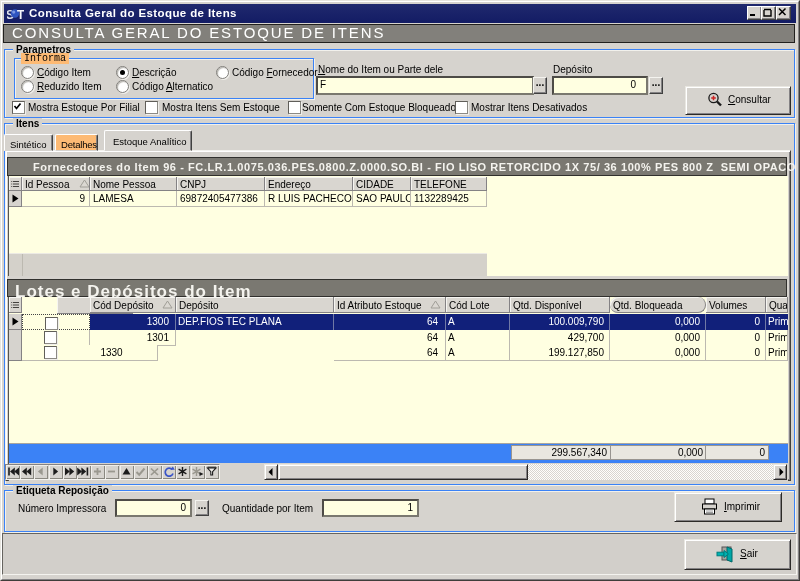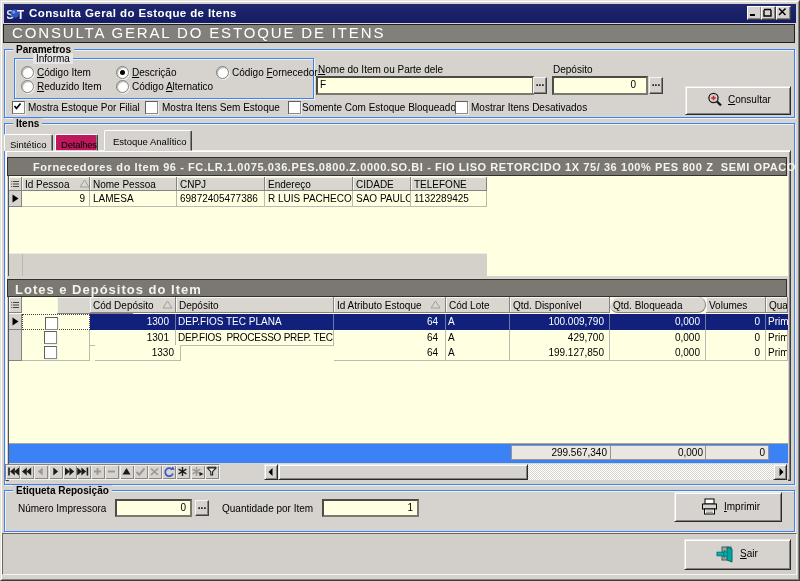--- a/index.html
+++ b/index.html
@@ -17,22 +17,22 @@
      background:linear-gradient(#20296e,#131c64);}
   #titletxt{position:absolute;left:25px;top:3px;font-weight:bold;font-size:11.5px;letter-spacing:0.4px;color:#fff;}
   .tbtn{position:absolute;top:6px;width:13px;height:12px;background:#d6d3ce;
      border:1px solid;border-color:#fff #404040 #404040 #fff;
      box-shadow:inset -1px -1px 0 #848284;}
   
   .gb{position:absolute;border:1px solid #3b82f6;
       box-shadow:inset 1px 1px 0 #f2f1ec, 1px 1px 0 #f2f1ec;}
   .gb>.lbl{position:absolute;top:-6px;left:8px;background:#d6d3ce;padding:0 3px;
       font-weight:bold;line-height:11px;}
-  .gb>.lbl2{position:absolute;top:-6px;left:18px;background:#e5e5e5;padding:0 3px;
-      line-height:11px;}
+  .gb>.lbl2{position:absolute;top:-6px;left:6px;background:#fdba74;padding:0 3px;
+      line-height:11px;font-family:Liberation Mono, monospace;}
   
   .fld{position:absolute;background:#ffffe1;border:2px solid;
        border-color:#4d4b46 #7a786f #7a786f #4d4b46;line-height:14px;}
   .dots{position:absolute;background:#d6d3ce;border:1px solid;
        border-color:#f4f3ef #404040 #404040 #f4f3ef;box-shadow:inset -1px -1px 0 #848284;
        text-align:center;font-weight:bold;line-height:9px;}
   
   .btn{position:absolute;background:#d6d3ce;border:1px solid;
        border-color:#e9e7e1 #2c2a28 #2c2a28 #e9e7e1;
        box-shadow:inset 1px 1px 0 #ffffff, inset -1px -1px 0 #848284;}
@@ -151,21 +151,21 @@
 
   <div class="abs" id="tabpage" style="left:5px;top:150px;width:786px;height:331px;background:#d6d3ce;
        border:1px solid;border-color:#f4f3ef #403e3b #403e3b #f4f3ef;box-sizing:border-box;
        box-shadow:inset 1px 1px 0 #ffffff, inset -1px -1px 0 #848284;"></div>
 
   <div class="abs" style="left:4px;top:134px;width:49px;height:17px;background:#d6d3ce;
        border:1px solid;border-color:#fff #404040 #d6d3ce #fff;border-radius:2px 2px 0 0;
        box-shadow:inset -1px 0 0 #848284;box-sizing:border-box;">
     <div class="abs" style="left:5px;top:4px;font-size:9.5px;">Sintético</div>
   </div>
-  <div class="abs" style="left:55px;top:134px;width:43px;height:17px;background:#be185d;
+  <div class="abs" style="left:55px;top:134px;width:43px;height:17px;background:#fdba74;
        border:1px solid;border-color:#fff #404040 #d6d3ce #fff;border-radius:2px 2px 0 0;
        box-shadow:inset -1px 0 0 #848284;box-sizing:border-box;">
     <div class="abs" style="left:5px;top:4px;font-size:9.5px;letter-spacing:-0.2px;">Detalhes</div>
   </div>
   <div class="abs" style="left:104px;top:130px;width:88px;height:21px;background:#d6d3ce;
        border:1px solid;border-color:#fff #404040 #d6d3ce #fff;border-radius:2px 2px 0 0;
        box-shadow:inset -1px 0 0 #848284;box-sizing:border-box;">
     <div class="abs" style="left:8px;top:5px;font-size:9.5px;white-space:nowrap;">Estoque Analítico</div>
   </div>
 
@@ -198,21 +198,21 @@
     <div class="gcell" style="left:168px;top:15px;width:88px;padding-left:3px;">69872405477386</div>
     <div class="gcell" style="left:256px;top:15px;width:88px;padding-left:3px;">R LUIS PACHECO</div>
     <div class="gcell" style="left:344px;top:15px;width:58px;padding-left:3px;">SAO PAULO</div>
     <div class="gcell" style="left:402px;top:15px;width:76px;padding-left:3px;">1132289425</div>
     <div class="abs" style="left:0;top:77px;width:478px;height:22px;background:#d4d1ca;border-top:1px solid #eceae4;">
         <div class="abs" style="left:13px;top:0;width:1px;height:22px;background:#bcb9b0;"></div>
       </div>
   </div>
 
   <div class="hbar" style="left:7px;top:279px;width:778px;height:16px;">
-    <div class="abs" style="left:7px;top:2px;white-space:nowrap;font-size:13px;letter-spacing:1.0px;">Lotes e Depósitos do Item</div>
+    <div class="abs" style="left:7px;top:2px;white-space:nowrap;font-size:17px;letter-spacing:1.0px;">Lotes e Depósitos do Item</div>
   </div>
   <div id="grid2" class="abs" style="left:8px;top:297px;width:779px;height:184px;background:#ffffe1;
        border-left:1px solid #55534e;overflow:hidden;">
     <div class="hcell" style="left:0;top:0;width:13px;height:16px;">
         <svg width="10" height="10" style="position:absolute;left:2px;top:3px;">
           <path d="M2 2.5 h6 M2 5 h6 M2 7.5 h6" stroke="#44423e" stroke-width="1.2"></path>
           <path d="M0.3 2.5 h0.9 M0.3 5 h0.9 M0.3 7.5 h0.9" stroke="#44423e" stroke-width="1.2"></path>
         </svg>
       </div>
     <div class="hcell" style="left:13px;top:0;width:76px;height:16px;padding-left:3px;padding-top:16px;margin-left:35px;">Seleciona</div>
@@ -244,32 +244,31 @@
         <div class="g2" style="left:420px;width:100px;text-align:right;padding-right:5px;">100.009,790</div>
         <div class="g2" style="left:520px;width:96px;text-align:right;padding-right:5px;">0,000</div>
         <div class="g2" style="left:616px;width:60px;text-align:right;padding-right:5px;">0</div>
         <div class="g2" style="left:676px;width:103px;padding-left:2px;">Primeira</div>
       </div>
     <div class="abs" style="left:0;top:33px;width:13px;height:16px;background:#d6d3ce;border-right:1px solid #848284;border-bottom:1px solid #848284;box-sizing:border-box;"></div>
     <div class="cream2" style="left:13px;top:33px;width:68px;">
         <div class="cb" style="left:22px;top:1px;"></div>
       </div>
     <div class="cream2" style="left:81px;top:33px;width:86px;text-align:right;padding-right:6px;">1301</div>
-    <div class="cream2" style="left:167px;top:33px;width:158px;padding-left:2px;letter-spacing:-0.25px;">DEP.FIOS&nbsp;&nbsp;PROCESSO PREP. TEC</div>
     <div class="cream2" style="left:325px;top:33px;width:112px;text-align:right;padding-right:7px;">64</div>
     <div class="cream2" style="left:437px;top:33px;width:64px;padding-left:2px;">A</div>
     <div class="cream2" style="left:501px;top:33px;width:100px;text-align:right;padding-right:5px;">429,700</div>
     <div class="cream2" style="left:601px;top:33px;width:96px;text-align:right;padding-right:5px;">0,000</div>
     <div class="cream2" style="left:697px;top:33px;width:60px;text-align:right;padding-right:5px;">0</div>
     <div class="cream2" style="left:757px;top:33px;width:22px;padding-left:2px;">Primeira</div>
     <div class="abs" style="left:0;top:48px;width:13px;height:16px;background:#d6d3ce;border-right:1px solid #848284;border-bottom:1px solid #848284;box-sizing:border-box;"></div>
     <div class="cream2" style="left:13px;top:48px;width:68px;">
         <div class="cb" style="left:22px;top:1px;"></div>
       </div>
-    <div class="cream2" style="left:86px;top:48px;width:86px;text-align:right;padding-right:6px;">1330</div>
+    <div class="cream2" style="left:63px;top:48px;width:86px;text-align:center;padding-right:6px;">1330</div>
     <div class="cream2" style="left:325px;top:48px;width:112px;text-align:right;padding-right:7px;">64</div>
     <div class="cream2" style="left:437px;top:48px;width:64px;padding-left:2px;">A</div>
     <div class="cream2" style="left:501px;top:48px;width:100px;text-align:right;padding-right:5px;">199.127,850</div>
     <div class="cream2" style="left:601px;top:48px;width:96px;text-align:right;padding-right:5px;">0,000</div>
     <div class="cream2" style="left:697px;top:48px;width:60px;text-align:right;padding-right:5px;">0</div>
     <div class="cream2" style="left:757px;top:48px;width:22px;padding-left:2px;">Primeira</div>
 
     <div class="abs" style="left:0;top:165px;width:779px;height:19px;background:#d6d3ce;"></div>
       <div class="abs" style="left:0;top:146px;width:779px;height:19px;background:#3b82f6;border-top:1px solid #a8a59e;">
         <div class="tbox" style="left:502px;width:95px;">299.567,340</div>

